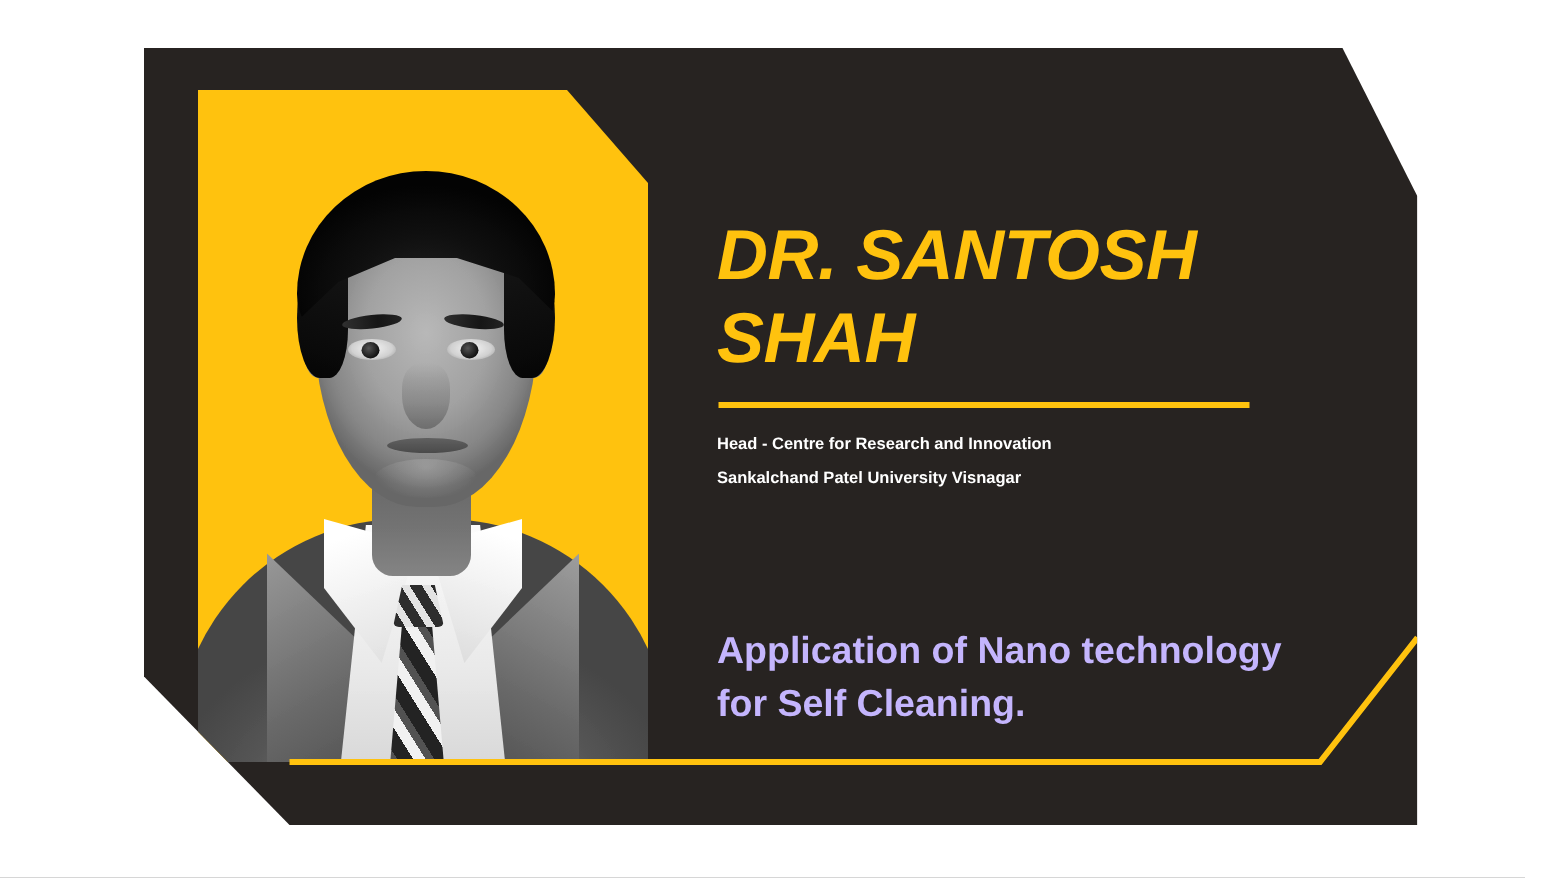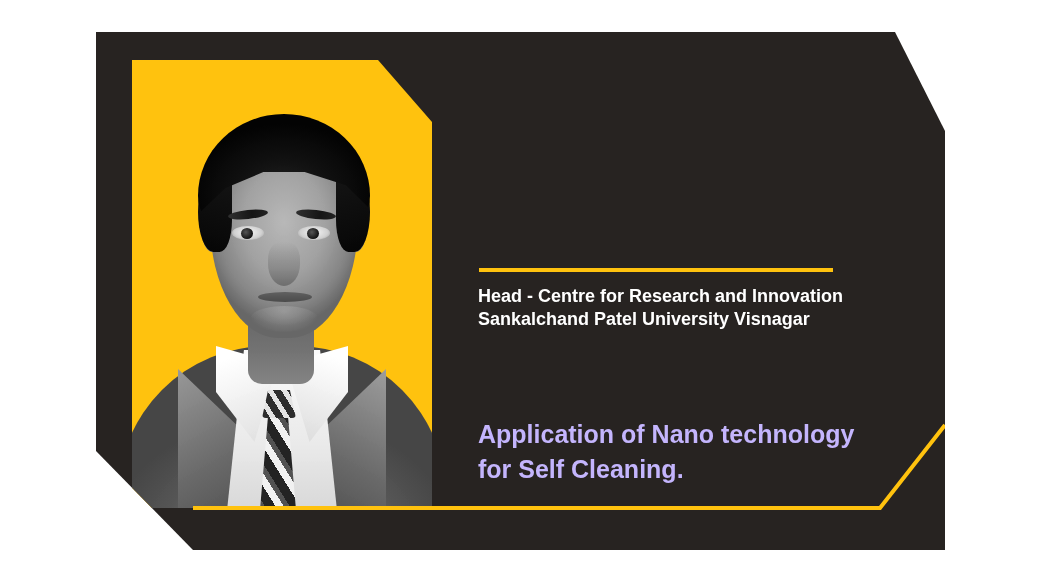--- a/index.html
+++ b/index.html
@@ -309,21 +309,21 @@
   }
   .speaker-role {
     position: absolute;
     left: 0;
     top: 253px;
     width: 420px;
     margin: 0;
     color: #ffffff;
     font-family: "Liberation Sans", sans-serif;
     font-weight: bold;
-    font-size: 18px;
+    font-size: 11px;
     line-height: 23px;
     white-space: pre-line;
   }
   .talk-title {
     position: absolute;
     left: 0;
     top: 385px;
     width: 430px;
     margin: 0;
     color: #c4b5fd;
@@ -376,20 +376,22 @@
         </div>
         <div class="p-eye-r">
           <div class="p-pupil"></div>
         </div>
         <div class="p-nose"></div>
         <div class="p-mouth"></div>
       </div>
     </div>
 
     <div class="info">
+      <h1 class="speaker-name">DR. SANTOSH
+SHAH</h1>
       <div class="name-divider"></div>
       <p class="speaker-role">Head - Centre for Research and Innovation
 Sankalchand Patel University Visnagar</p>
       <p class="talk-title">Application of Nano technology
 for Self Cleaning.</p>
     </div>
 
     <svg class="accent-rule" viewBox="0 0 849 518">
       <polyline points="97,476 784,476 849,393" fill="none" stroke="#FFC20E" stroke-width="4"></polyline>
     </svg>

